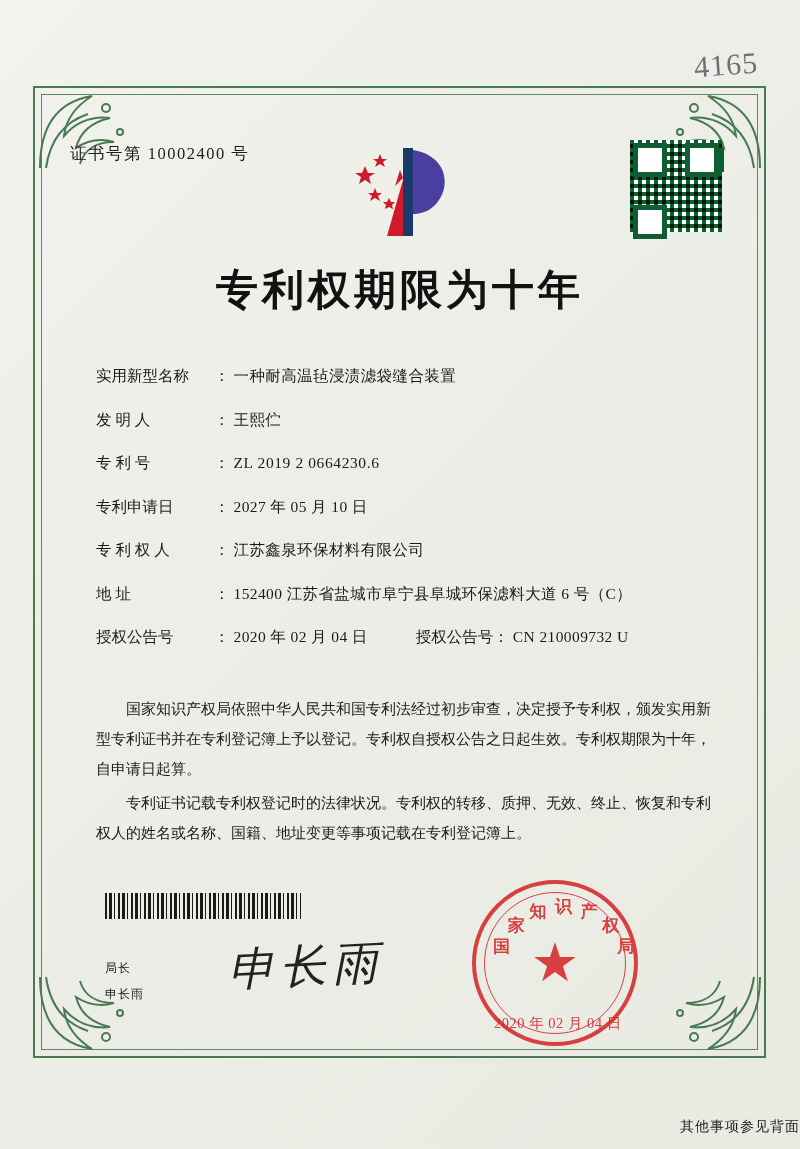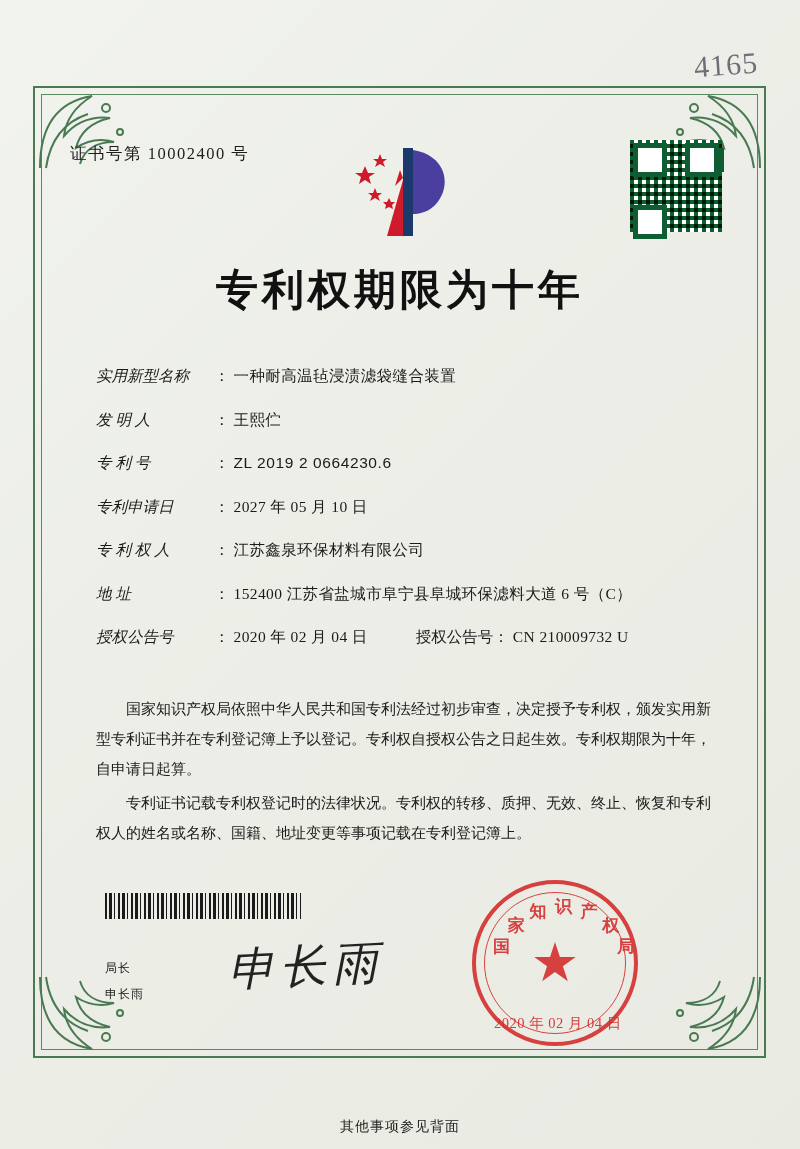--- a/index.html
+++ b/index.html
@@ -138,29 +138,28 @@
     align-items: baseline;
     margin-bottom: 22.5px;
     white-space: nowrap;
   }
   .field-label {
     width: 118px;
     flex: 0 0 118px;
     letter-spacing: 0px;
     display: flex;
     justify-content: space-between;
-    font-style: italic;
   }
   .field-label.plain { display: block; }
   .field-colon { margin: 0 4px 0 0; }
   .field-value { letter-spacing: .4px; }
   .field-row.split .field-second-label {
     margin-left: 48px;
   }
-  .mono-num { font-family: Liberation Sans, sans-serif; letter-spacing: .6px; }
+  .mono-num { font-family: Liberation Serif, serif; letter-spacing: .6px; }
 
   
   .paras {
     position: absolute;
     left: 96px;
     top: 690px;
     width: 615px;
     font-size: 15px;
     line-height: 30px;
     color: #1a1a1a;
@@ -256,21 +255,21 @@
     top: 1068px;
     text-align: center;
     font-size: 14.5px;
     color: #2a2a2a;
     letter-spacing: .5px;
   }
   .footnote {
     position: absolute;
     left: 0; right: 0;
     top: 1118px;
-    text-align: center;
+    text-align: right;
     font-size: 14px;
     color: #1f1f1f;
     letter-spacing: 1px;
   }
 </style>
 </head>
 <body>
 
 <div class="page">
 

